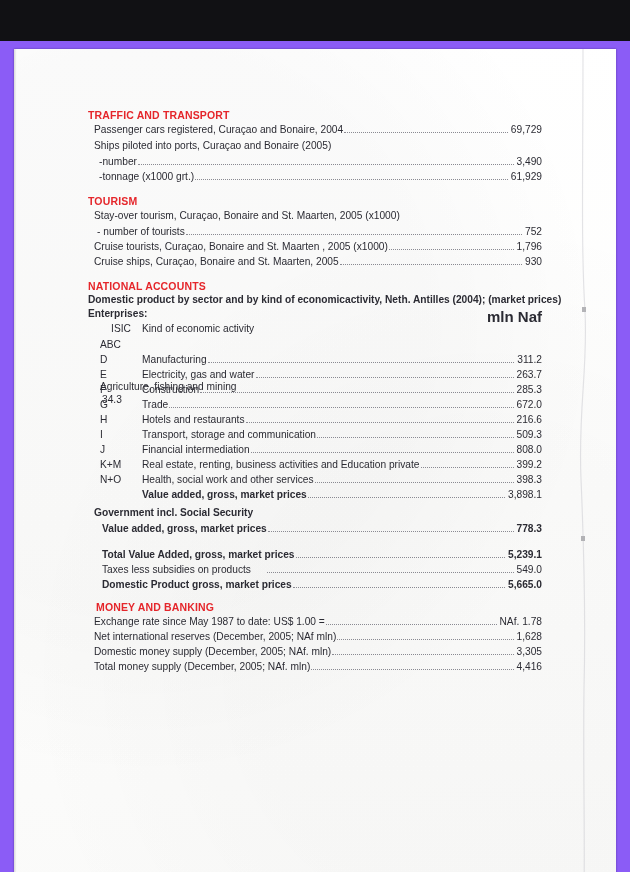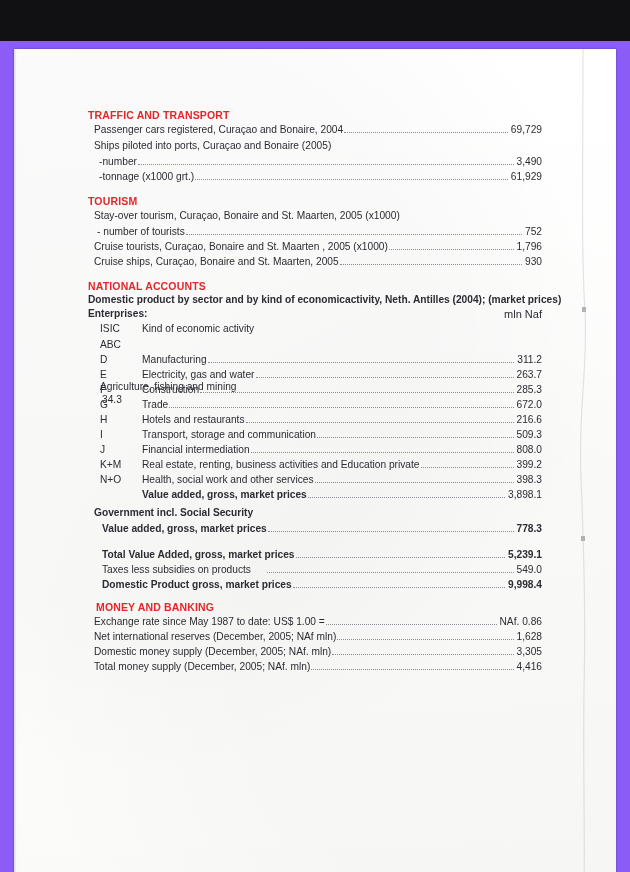--- a/index.html
+++ b/index.html
@@ -127,22 +127,22 @@
     position: relative;
     bottom: 2px;
     border-bottom: 1px dotted #8a8a92;
   }
   .trow .val { flex: 0 0 auto; text-align: right; padding-left: 2px; }
   .trow.bold .desc { font-weight: bold; }
   .trow.nodots .dots { border-bottom: none; }
 
   .colhead {
     position: absolute;
-    font-weight: normal;
-    font-size: 11px;
+    font-weight: bold;
+    font-size: 15px;
     color: #2b2b33;
     white-space: nowrap;
   }
 
   .page-number {
     position: absolute;
     left: 36px;
     top: 820px;
     font-weight: bold;
     font-size: 13px;
@@ -211,21 +211,21 @@
       </div>
 
       <div class="section-title" style="left:74px; top:231px;">NATIONAL ACCOUNTS</div>
 
       <div class="line bold" style="left:74px; top:245px;">Domestic product by sector and by kind of economicactivity, Neth. Antilles (2004); (market prices)</div>
 
       <div class="line bold" style="left:74px; top:259px;">Enterprises:</div>
 
       <div class="colhead" style="left:430px; top:259px; width:98px; text-align:right;">mln Naf</div>
 
-      <div class="trow nodots" style="left:86px; top:274px; width:442px;">
+      <div class="trow nodots" style="left:86px; top:274px; width:442px;text-align:center;">
         <span class="code">ISIC</span>
         <span class="desc">Kind of economic activity</span>
         <span class="dots"></span>
         <span class="val"></span>
       </div>
 
       <div class="trow" style="left:86px; top:290px; width:442px;flex-direction:column;">
         <span class="code">ABC</span>
         <span class="desc">Agriculture, fishing and mining</span>
         <span class="dots"></span>
@@ -308,29 +308,29 @@
 
       <div class="row gap-dots" style="left:88px; top:515px; width:440px;">
         <span class="lab">Taxes less subsidies on products</span>
         <span class="dots"></span>
         <span class="val">549.0</span>
       </div>
 
       <div class="row bold" style="left:88px; top:530px; width:440px;">
         <span class="lab">Domestic Product gross, market prices</span>
         <span class="dots"></span>
-        <span class="val">9,998.4</span>
+        <span class="val">5,665.0</span>
       </div>
 
       <div class="section-title" style="left:74px; top:552px;padding-left:8px;">MONEY AND BANKING</div>
 
       <div class="row" style="left:80px; top:567px; width:448px;">
         <span class="lab">Exchange rate since May 1987 to date: US$ 1.00 =</span>
         <span class="dots"></span>
-        <span class="val">NAf. 0.86</span>
+        <span class="val">NAf. 1.78</span>
       </div>
       <div class="row" style="left:80px; top:582px; width:448px;">
         <span class="lab">Net international reserves (December, 2005; NAf mln)</span>
         <span class="dots"></span>
         <span class="val">1,628</span>
       </div>
       <div class="row" style="left:80px; top:597px; width:448px;">
         <span class="lab">Domestic money supply (December, 2005; NAf. mln)</span>
         <span class="dots"></span>
         <span class="val">3,305</span>

